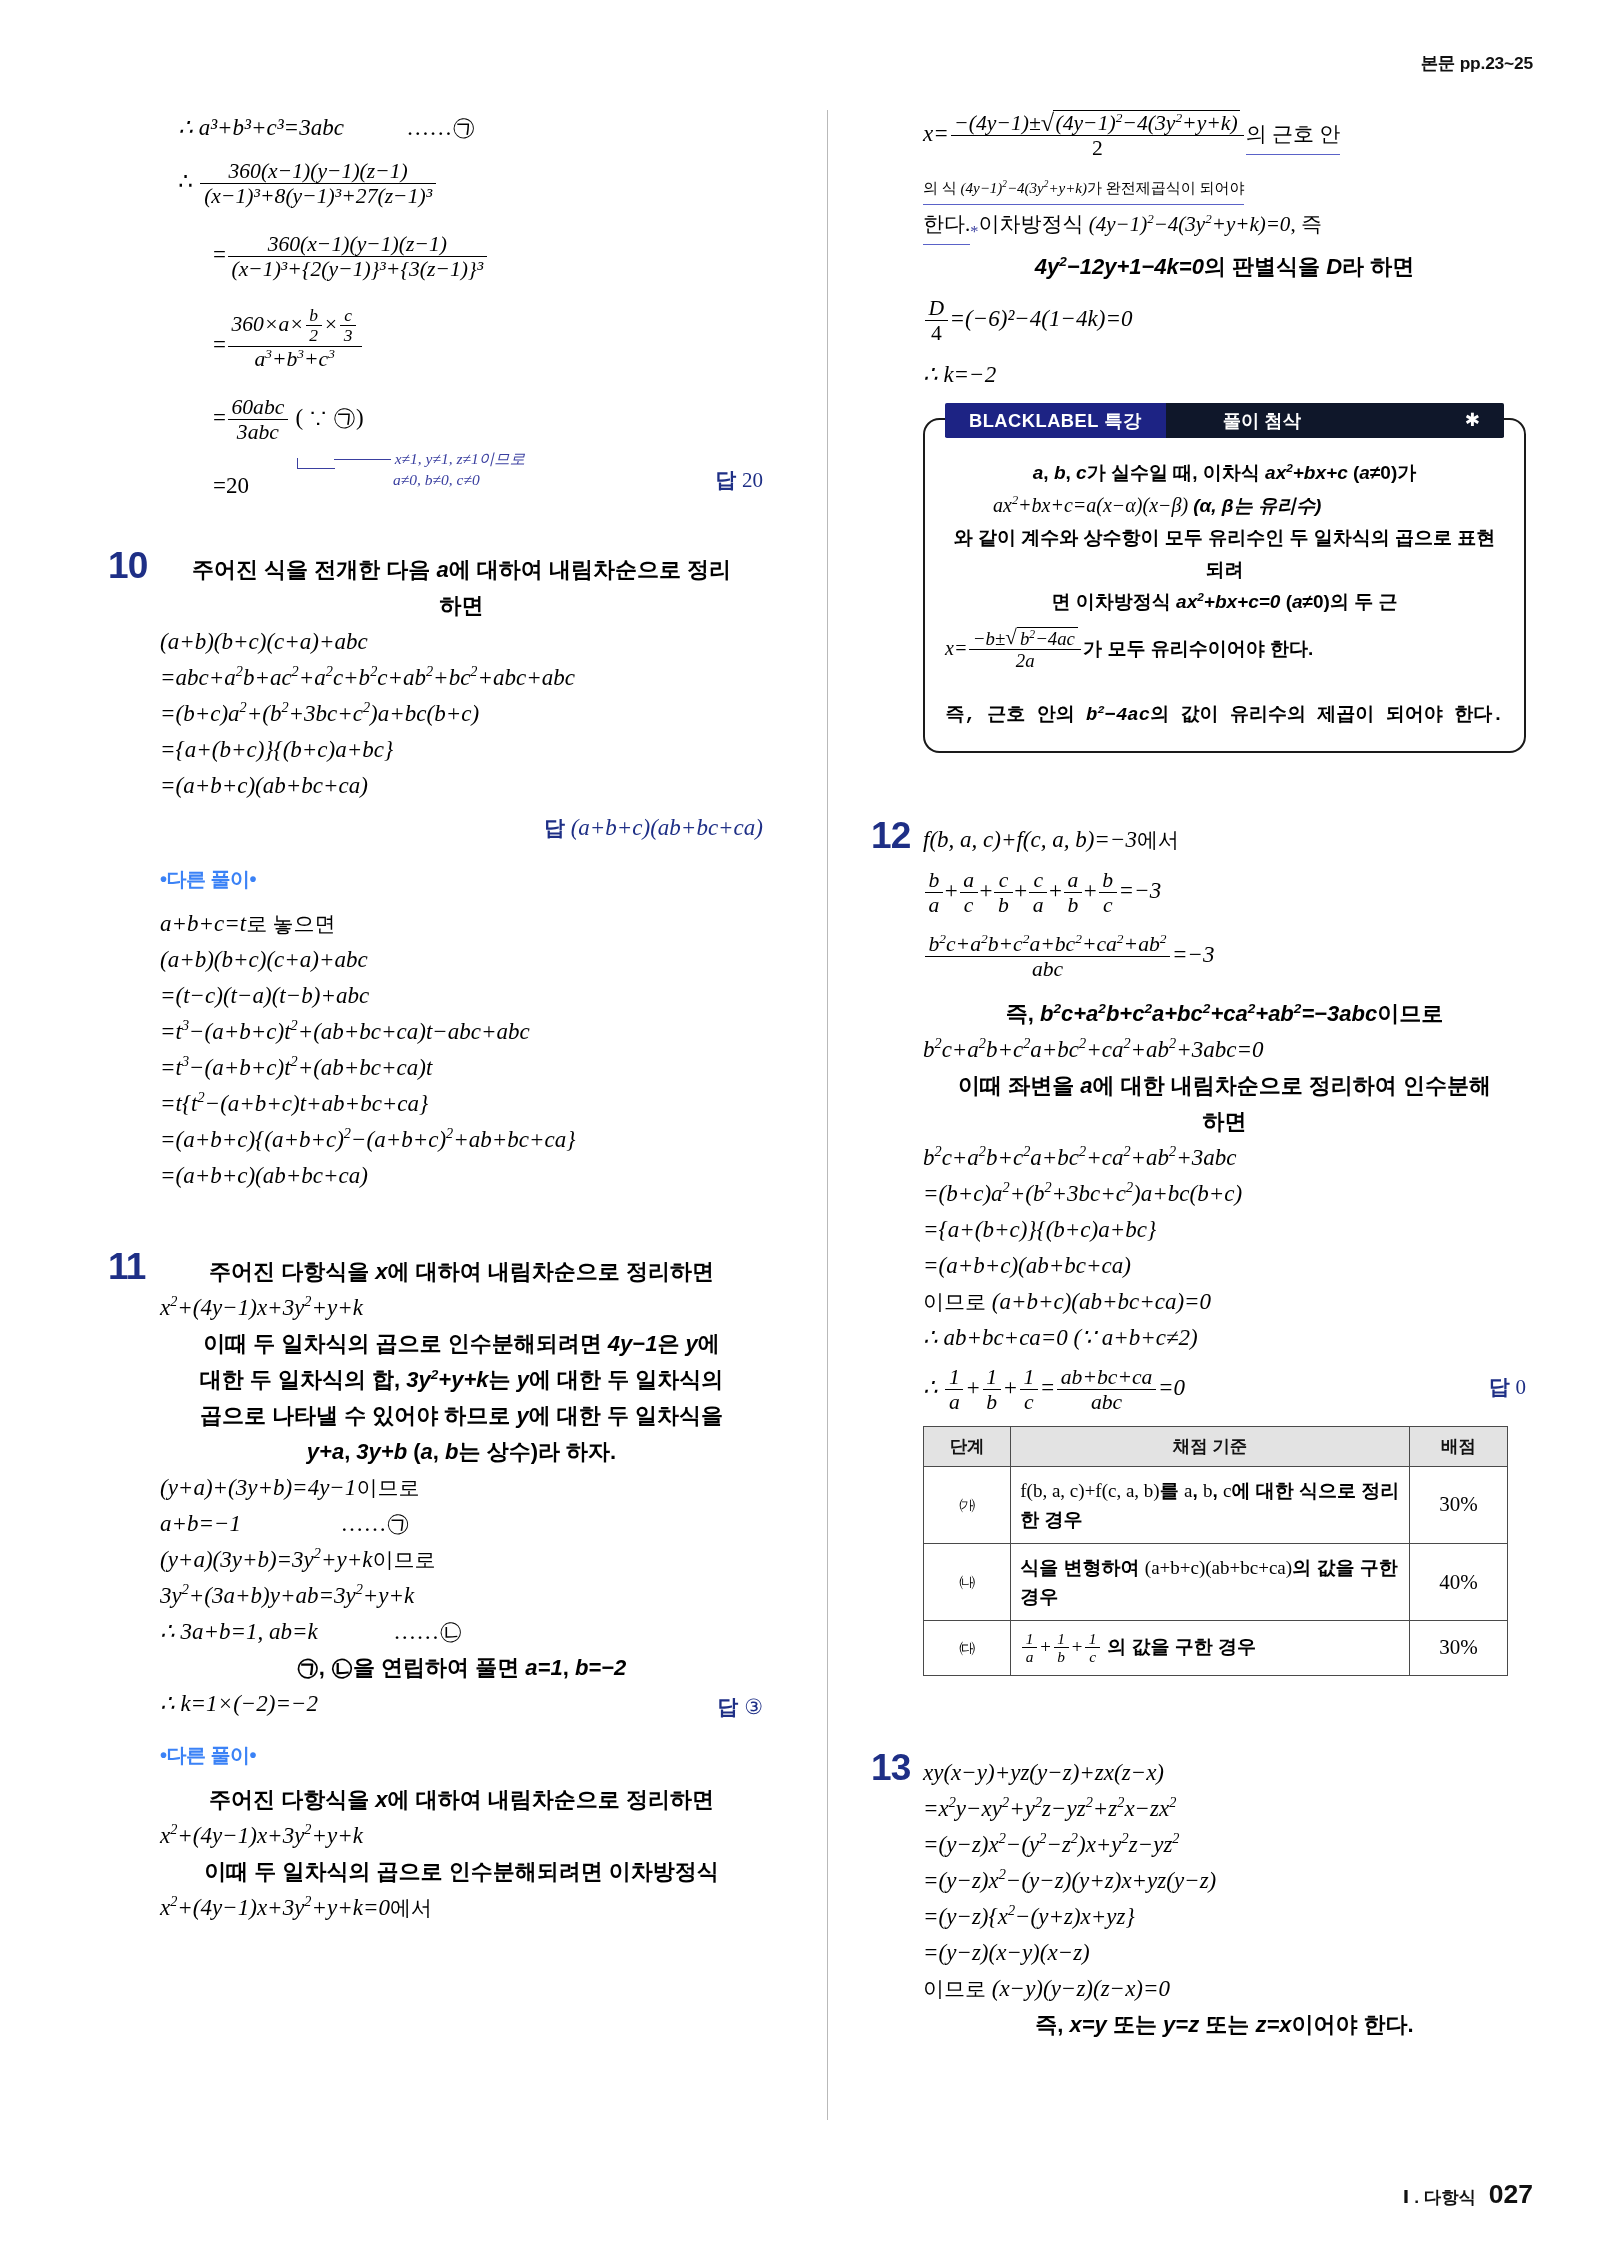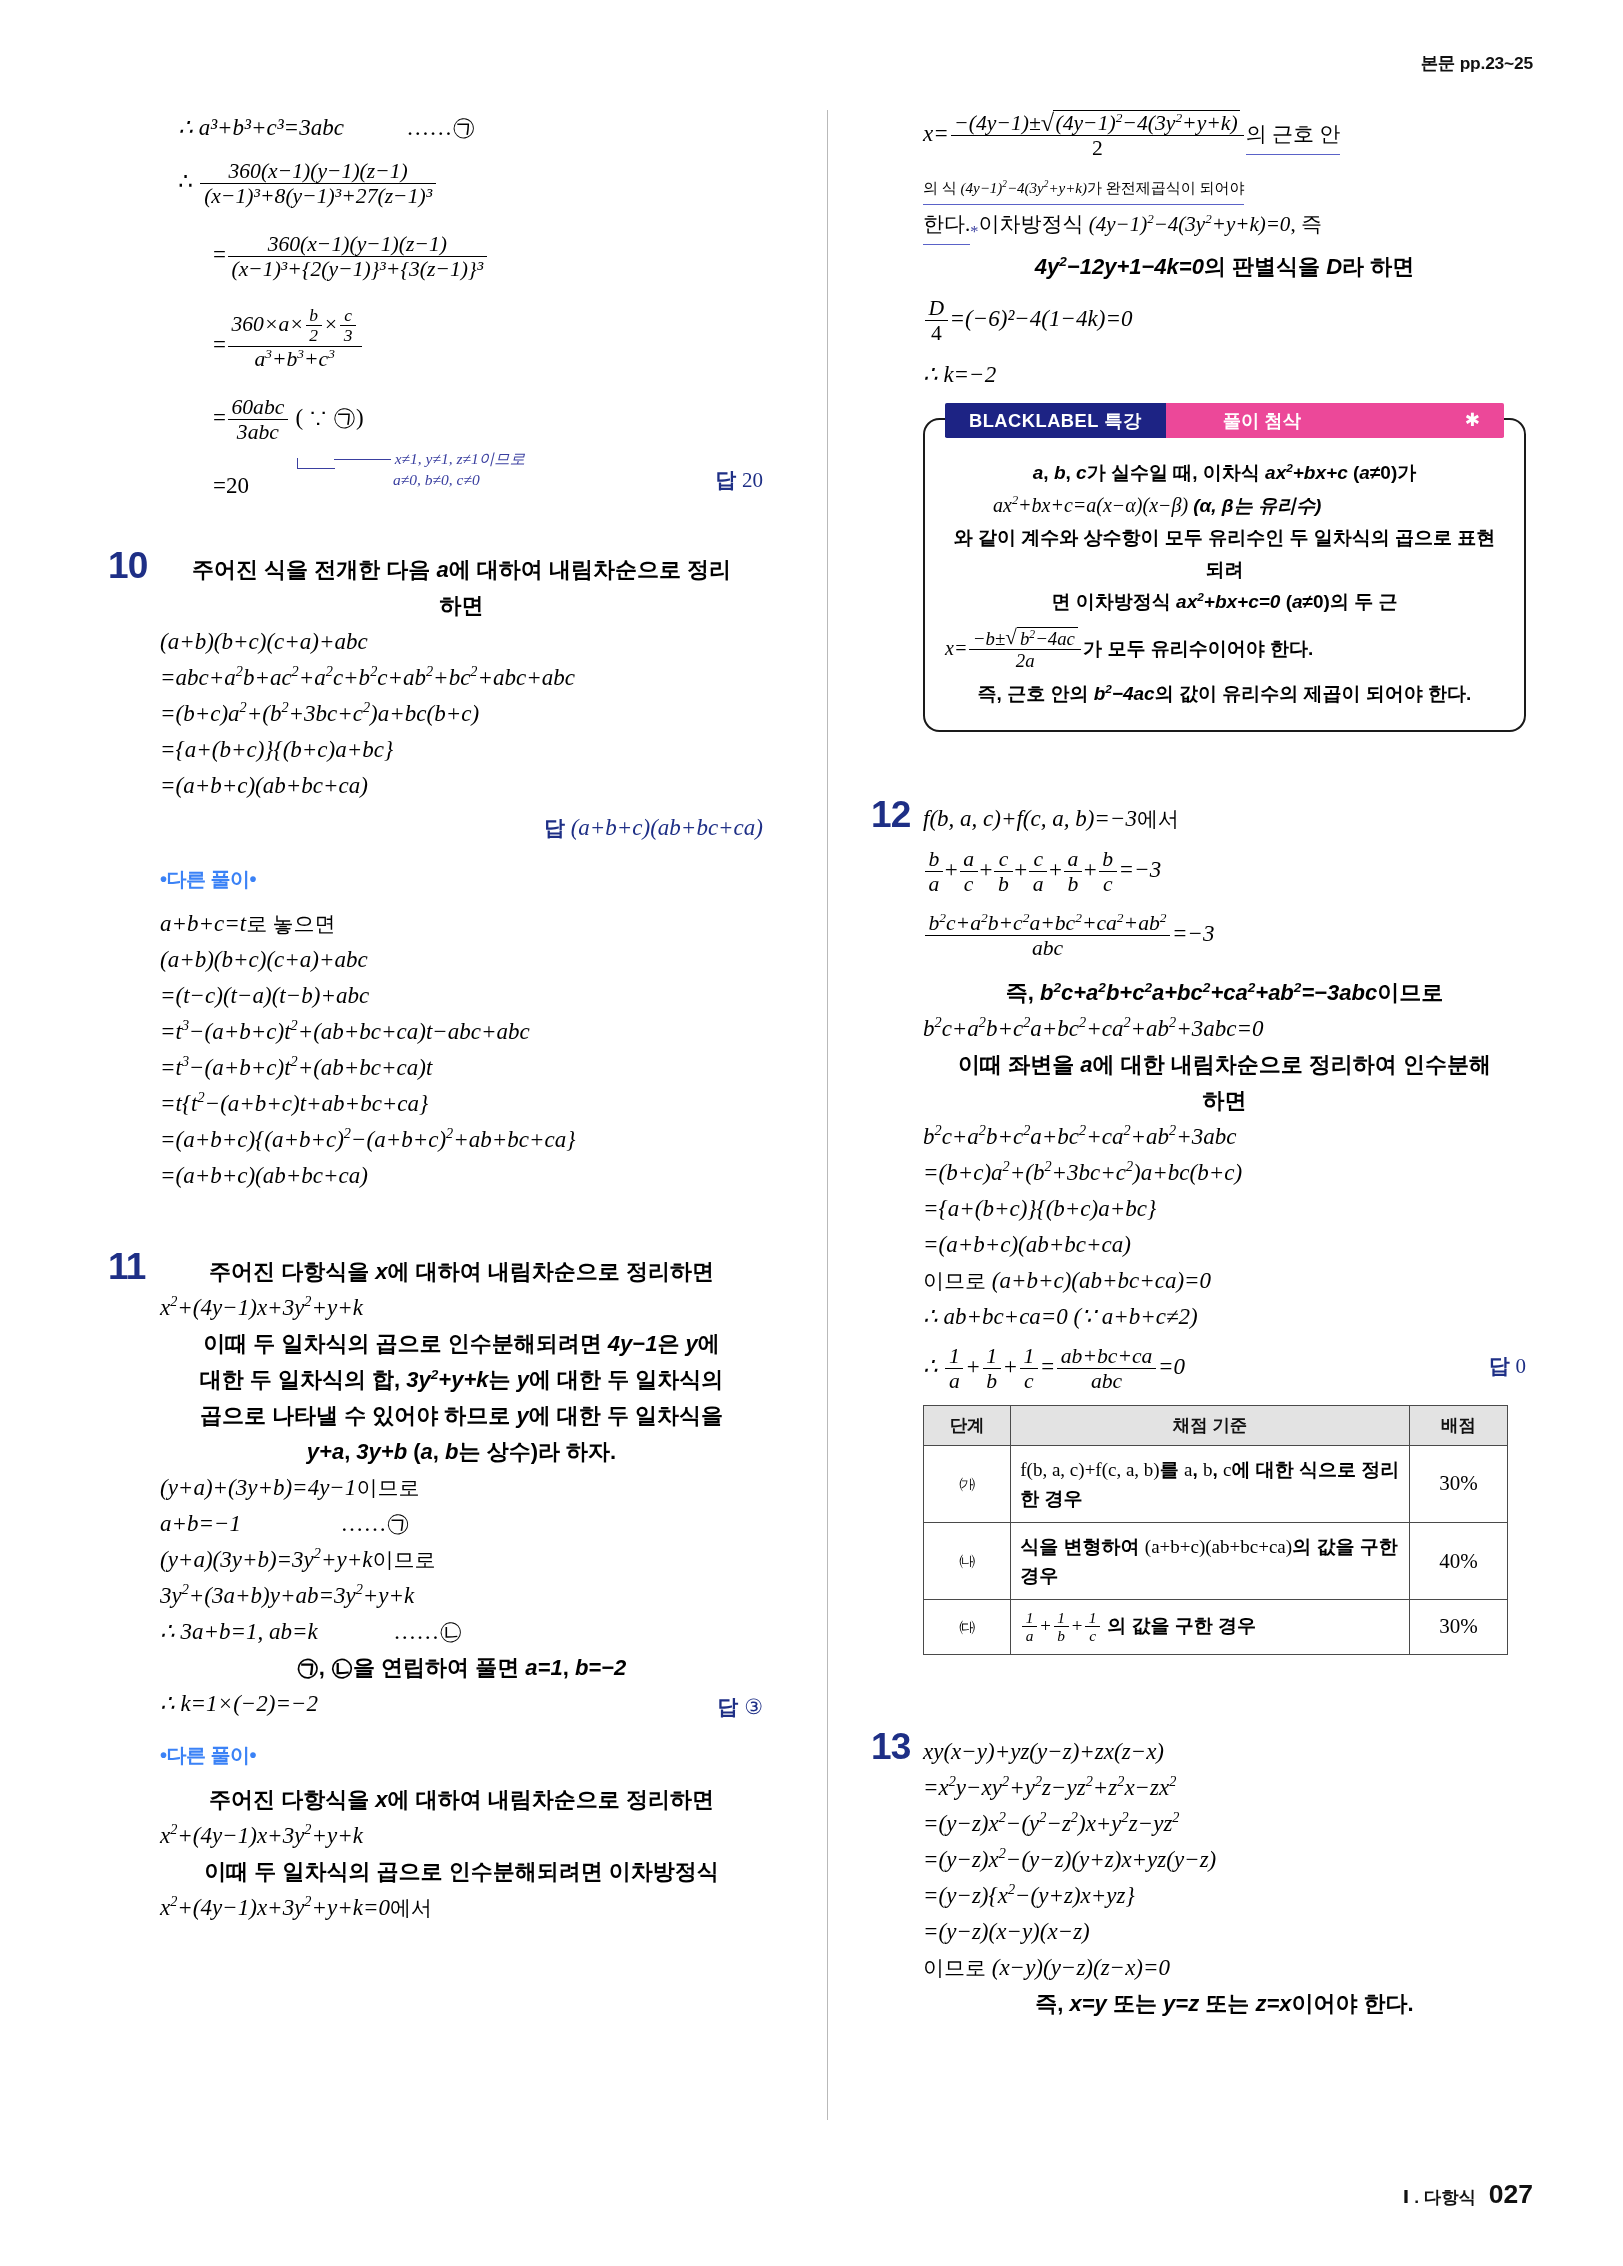--- a/index.html
+++ b/index.html
@@ -162,21 +162,21 @@
     background:#1d2384;
     color:#fff;
     font-family:"Liberation Sans","DejaVu Sans",sans-serif;
     font-size:18.3px;
     font-weight:700;
     letter-spacing:0.5px;
     display:flex; align-items:center; justify-content:center;
     padding:0 24px;
   }
   .bl-right{
-    background:#ec4899;
+    background:#0f172a;
     color:#fff;
     flex:1;
     font-family:"Liberation Sans","DejaVu Sans",sans-serif;
     font-size:18.3px;
     font-weight:700;
     display:flex; align-items:center;
     padding:0 20px;
     position:relative;
   }
   .bl-right .sub{ margin-left:37px;}
@@ -394,21 +394,21 @@
         <div class="mline ko"><i class="it">a</i>, <i class="it">b</i>, <i class="it">c</i>가 실수일 때, 이차식 <i class="it">ax<sup>2</sup>+bx+c</i> (<i class="it">a</i>≠0)가</div>
         <div class="mline it indent1">ax<sup>2</sup>+bx+c=a(x−α)(x−β) <span class="ko" style="font-size:19px;">(α, β는 유리수)</span></div>
         <div class="mline ko">와 같이 계수와 상수항이 모두 유리수인 두 일차식의 곱으로 표현되려</div>
         <div class="mline ko">면 이차방정식 <i class="it">ax<sup>2</sup>+bx+c=0</i> (<i class="it">a</i>≠0)의 두 근</div>
         <div class="mline" style="margin-top:9.1px;">
           <span class="it">x=</span><span class="frac">
             <span class="num it">−b±<span class="rad"><span class="radbody">b<sup>2</sup>−4ac</span></span></span>
             <span class="den it">2a</span>
           </span><span class="ko" style="font-size:19px;">가 모두 유리수이어야 한다.</span>
         </div>
-        <div class="mline ko" style="margin-top:7px;">즉, 근호 안의 <i class="it">b<sup>2</sup>−4ac</i>의 값이 유리수의 제곱이 되어야 한다.</div>
+        <div class="mline ko" style="margin-top:28px;font-family:Liberation Mono, monospace;">즉, 근호 안의 <i class="it">b<sup>2</sup>−4ac</i>의 값이 유리수의 제곱이 되어야 한다.</div>
       </div>
     </div>
 
     <div class="prob" style="margin-top:69px;">
       <div class="pnum">12</div>
       <div class="mline"><span class="it">f(b, a, c)+f(c, a, b)=−3</span><span class="ko" style="font-size:21px;">에서</span></div>
       <div class="mline" style="margin-top:9.1px;">
         <span class="frac"><span class="num it">b</span><span class="den it">a</span></span>+<span class="frac"><span class="num it">a</span><span class="den it">c</span></span>+<span class="frac"><span class="num it">c</span><span class="den it">b</span></span>+<span class="frac"><span class="num it">c</span><span class="den it">a</span></span>+<span class="frac"><span class="num it">a</span><span class="den it">b</span></span>+<span class="frac"><span class="num it">b</span><span class="den it">c</span></span><span class="it">=−3</span>
       </div>
       <div class="mline" style="margin-top:14.6px;">

